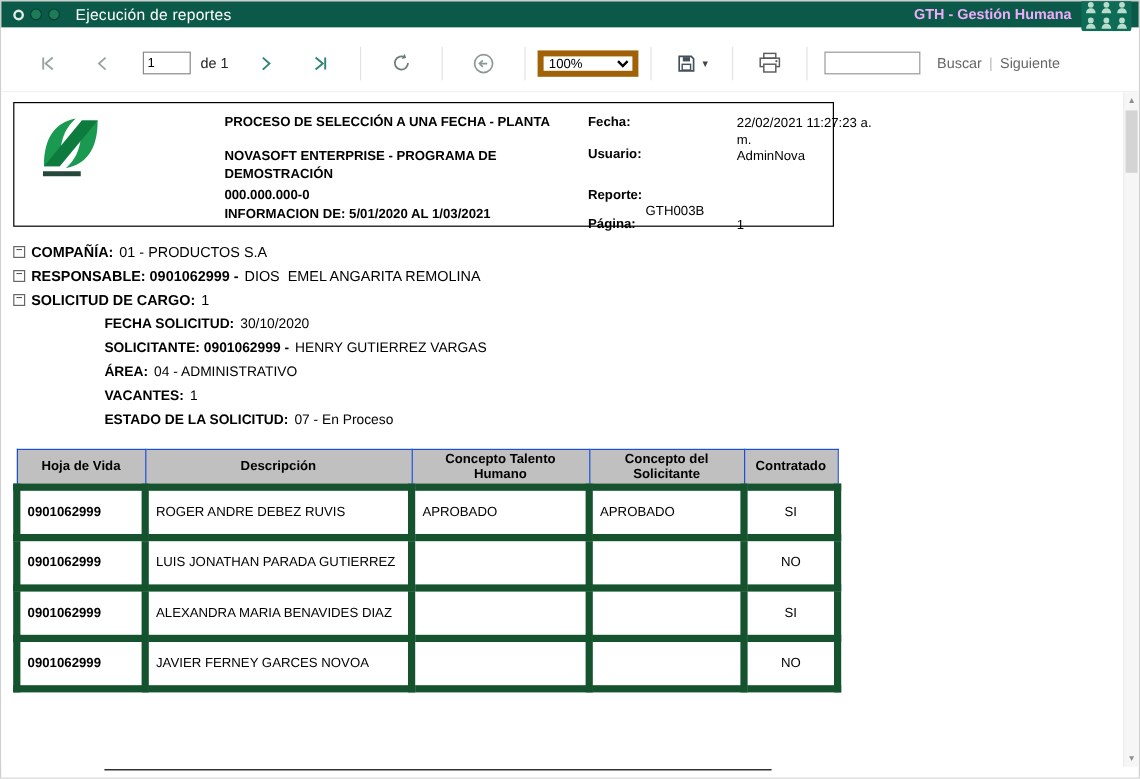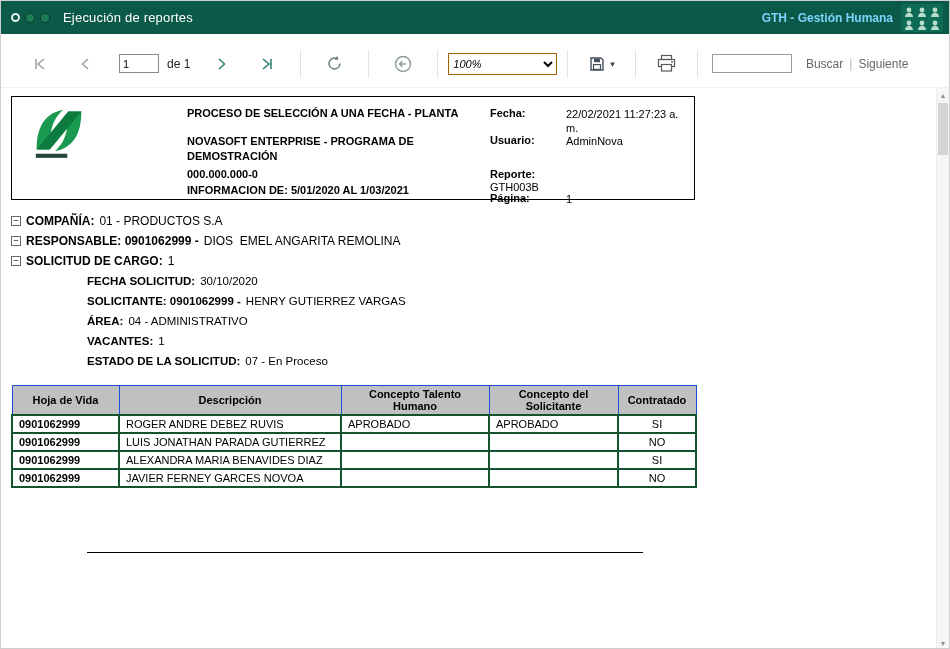--- a/index.html
+++ b/index.html
@@ -1,69 +1,69 @@
 <!DOCTYPE html>
 <html><head>
 <meta charset="utf-8">
 <style>
   * { box-sizing: border-box; }
   body { margin:0; font-family:"Liberation Sans", sans-serif; background:#fff; }
   .window { width:950px; height:649px; position:relative; overflow:hidden; background:#fff; border:1px solid #cfcfcf; }
 
   
-  .titlebar { height:33px; background:#0b5a49; display:flex; align-items:center; padding:0 6px 0 10px; }
+  .titlebar { height:22px; background:#0b5a49; display:flex; align-items:center; padding:0 6px 0 10px; }
   .dot { width:10px; height:10px; border-radius:50%; margin-right:5px; flex:none; }
   .dot1 { width:9px; height:9px; border:2px solid #e3ede8; background:transparent; }
   .dot2, .dot3 { background:#1d7c58; border:1px solid #083f30; }
   .tb-title { color:#fff; font-size:13px; margin-left:8px; letter-spacing:.2px; white-space:nowrap; }
   .tb-spacer { flex:1; }
-  .badge-text { color:#7dd3fc; font-size:12px; font-weight:bold; margin-right:8px; white-space:nowrap; }
+  .badge-text { color:#f0abfc; font-size:12px; font-weight:bold; margin-right:8px; white-space:nowrap; }
 
   
   .toolbar { height:54px; background:#fff; display:flex; align-items:center; padding:6px 0 0 16px; border-bottom:1px solid #efefef; }
   .tb-btn { background:none; border:none; padding:2px; margin:0 12px; cursor:pointer; display:flex; align-items:center; }
   .tb-btn.tight { margin:0 8px; }
   .page-input { width:40px; height:19px; border:1px solid #8a8a8a; font-size:11px; padding:1px 3px; margin:0 8px 0 10px; font-family:"Liberation Sans",sans-serif; }
   .page-of { font-size:12px; color:#222; margin-right:8px; white-space:nowrap; }
   .sep { width:1px; height:28px; background:#e3e3e3; margin:0 10px; flex:none; }
-  .zoom-select { width:109px; height:22px; font-size:11px; border:1px solid #a16207; background:#fff; font-family:"Liberation Sans",sans-serif;font-style:italic; }
+  .zoom-select { width:84px; height:22px; font-size:11px; border:5px solid #a16207; background:#fff; font-family:"Liberation Sans",sans-serif; }
   .caret { font-size:9px; color:#444; margin-left:4px; }
   .search-input { width:80px; height:19px; border:1px solid #9a9a9a; margin:0 10px 0 4px; font-size:11px; padding:1px 3px; font-family:"Liberation Sans",sans-serif; }
   .link { font-size:12px; color:#666; margin:0 4px; cursor:pointer; white-space:nowrap; }
   .link-sep { color:#bbb; font-size:12px; margin:0 2px; }
 
   
   .content { position:relative; height:562px; background:#fff; }
   .report { position:absolute; left:0; top:0; width:936px; height:100%; padding:8px 0 0 10px; font-size:11px; color:#000; }
 
   .rheader { position:relative; width:684px; height:104px; border:1px solid #000; background:#fff; }
   .logo { position:absolute; left:18px; top:8px; }
   .rh-title   { position:absolute; left:175px; top:10px; width:300px; font-weight:bold; font-size:11px; }
   .rh-company { position:absolute; left:175px; top:37px; width:268px; font-weight:bold; font-size:11px; line-height:1.4; }
   .rh-nit     { position:absolute; left:175px; top:71px; font-weight:bold; font-size:11px; }
   .rh-info    { position:absolute; left:175px; top:87px; font-weight:bold; font-size:11px; }
   .meta-row { position:absolute; left:478px; display:flex; font-size:11px; }
   .meta-row .ml { width:76px; font-weight:bold; flex:none; }
-  .meta-row .mv { width:124px; line-height:1.3; }
+  .meta-row .mv { width:124px; line-height:1.3;margin-left:48px; }
   .m0 { top:10px; } .m1 { top:37px; } .m2 { top:71px;flex-direction:column; } .m3 { top:95px; }
 
   .tree { margin-top:11px; }
   .tree-row { display:flex; align-items:center; height:20px; font-size:12px; }
   .toggle { width:10px; height:10px; border:1px solid #666; font-size:9px; line-height:7px; text-align:center; margin-right:5px; color:#333; flex:none; cursor:pointer; background:#fff; font-family:"DejaVu Sans Mono",monospace; }
   .t-label { font-weight:bold; white-space:pre; }
   .t-value { margin-left:5px; white-space:pre; }
 
   .details { margin-left:28px; }
   .detail-row { height:20px; display:flex; align-items:center; font-size:11.5px;padding-left:48px; }
   .d-label { font-weight:bold; margin-right:5px; white-space:pre; }
   .d-value { white-space:pre; }
 
   .rtable { border-collapse:collapse; margin-top:14px; table-layout:fixed; }
   .rtable th { background:#c0c0c0; border:1px solid #1d4ed8; font-size:11px; font-weight:bold; padding:2px 4px; text-align:center; }
-  .rtable td { border:2px solid #14532d; font-size:11px; padding:2px 6px; height:16px; overflow:hidden; white-space:nowrap; }
+  .rtable td { border:6px solid #14532d; font-size:11px; padding:12px 6px; height:16px; overflow:hidden; white-space:nowrap; }
   .rtable td.c0 { font-weight:bold; }
   .rtable td.c4 { text-align:center; }
 
   .signature { margin:64px 0 0 76px; width:556px; border-bottom:1px solid #000; height:1px; }
 
   
   .vscroll { position:absolute; right:0; top:0; width:13px; height:100%; background:#f6f6f6; border-left:1px solid #ededed; }
   .sb-btn { height:14px; display:flex; align-items:center; justify-content:center; font-size:7px; color:#8f8f8f; cursor:pointer; width:100%; }
   .sb-btn.down { position:absolute; bottom:0; left:0; }
   .sb-thumb { position:absolute; top:15px; left:1px; width:10px; height:52px; background:#d4d4d4; cursor:pointer; }

